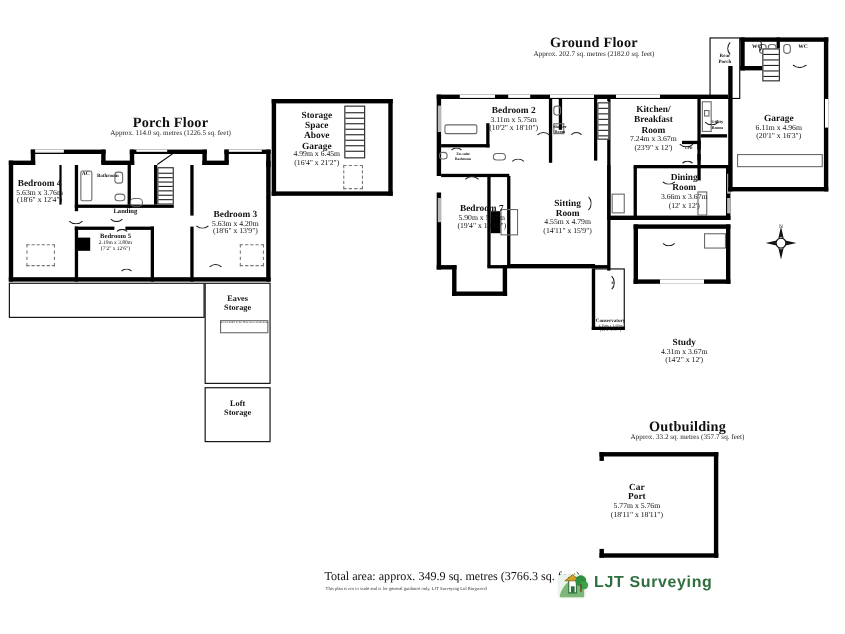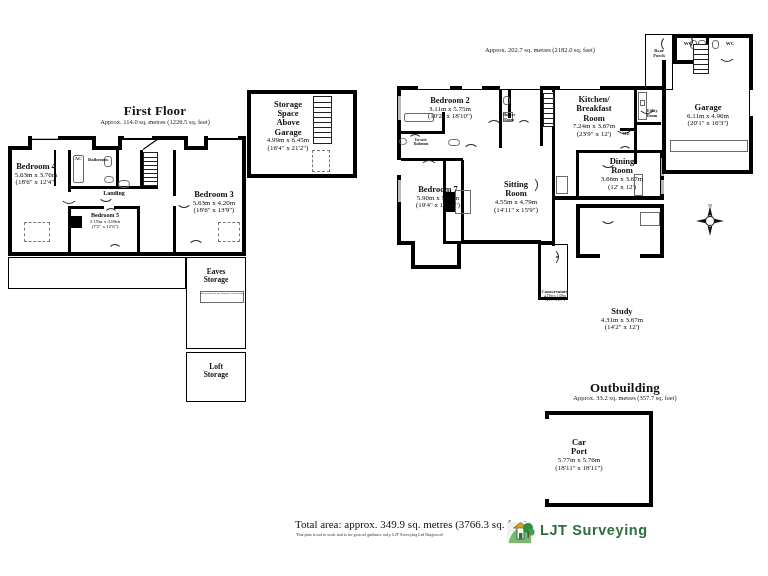--- a/index.html
+++ b/index.html
@@ -61,21 +61,21 @@
      font-weight:bold;font-size:14.5px;letter-spacing:.6px;color:#2f6f3f;white-space:nowrap;}
 
   
   .compass{position:absolute;}
 </style>
 </head>
 <body>
 
 <div id="sheet">
 
-  <div class="plan-title abs" style="left:30px;top:103px;width:250px;">First Floor</div>
+  <div class="plan-title abs" style="left:30px;top:103px;width:250px;">Porch Floor</div>
   <div class="plan-sub abs" style="left:30px;top:118px;width:250px;">Approx. 114.0 sq. metres (1226.5 sq. feet)</div>
 
   <div class="w" style="left:8px;top:146px;width:24px;height:4px;"></div>
   <div class="w" style="left:8px;top:146px;width:4px;height:110px;"></div>
   <div class="w" style="left:8px;top:252px;width:238px;height:4px;"></div>
   <div class="w" style="left:242px;top:146px;width:4px;height:110px;"></div>
 
   <div class="w" style="left:28px;top:136px;width:4px;height:14px;"></div>
   <div class="w" style="left:28px;top:136px;width:68px;height:4px;"></div>
   <div class="w" style="left:92px;top:136px;width:4px;height:12px;"></div>
@@ -179,20 +179,21 @@
 
   <div class="outline" style="left:186px;top:257px;width:60px;height:92px;"></div>
   <div class="outline" style="left:186px;top:352px;width:60px;height:50px;"></div>
   <div class="outline" style="left:8px;top:257px;width:178px;height:32px;"></div>
 
   <div class="lbl b" style="left:186px;top:268px;width:60px;font-size:7.5px;line-height:1.12;">Eaves<br>Storage</div>
   <div class="thinbox" style="left:200px;top:291px;width:44px;height:12px;"></div>
   <div class="lbl" style="left:200px;top:292px;width:44px;font-size:2.6px;line-height:1.25;white-space:normal;">Not included in the floor area calculations</div>
   <div class="lbl b" style="left:186px;top:363px;width:60px;font-size:7.5px;line-height:1.12;">Loft<br>Storage</div>
 
+  <div class="plan-title abs" style="left:410px;top:31px;width:260px;">Ground Floor</div>
   <div class="plan-sub abs" style="left:410px;top:46px;width:260px;">Approx. 202.7 sq. metres (2182.0 sq. feet)</div>
 
   <div class="w" style="left:397px;top:86px;width:265px;height:4px;"></div>
   <div class="w" style="left:397px;top:86px;width:4px;height:74px;"></div>
   <div class="w" style="left:397px;top:175px;width:4px;height:70px;"></div>
   <div class="w" style="left:397px;top:241px;width:18px;height:4px;"></div>
   <div class="w" style="left:411px;top:241px;width:4px;height:28px;"></div>
   <div class="w" style="left:411px;top:265px;width:50px;height:4px;"></div>
   <div class="w" style="left:457px;top:241px;width:4px;height:28px;"></div>
   <div class="w" style="left:443px;top:241px;width:110px;height:3px;"></div>
@@ -306,21 +307,21 @@
   <div class="arc" style="left:718px;top:44px;width:18px;height:18px;border-color:transparent transparent #222 transparent;"></div>
   <div class="arc" style="left:638px;top:96px;width:18px;height:18px;border-color:transparent transparent #222 transparent;"></div>
   <div class="arc" style="left:615px;top:116px;width:18px;height:18px;border-color:transparent transparent #222 transparent;"></div>
   <div class="arc" style="left:618px;top:146px;width:14px;height:14px;border-color:#222 transparent transparent transparent;"></div>
   <div class="arc" style="left:600px;top:152px;width:16px;height:16px;border-color:transparent transparent #222 transparent;"></div>
   <div class="arc" style="left:600px;top:208px;width:16px;height:16px;border-color:transparent transparent #222 transparent;"></div>
   <div class="arc" style="left:520px;top:176px;width:18px;height:18px;border-color:transparent #222 transparent transparent;"></div>
   <div class="arc" style="left:541px;top:248px;width:18px;height:18px;border-color:transparent #222 transparent transparent;"></div>
   <div class="arc" style="left:420px;top:160px;width:18px;height:18px;border-color:#222 transparent transparent transparent;"></div>
 
-  <div class="room" style="left:404px;top:96px;width:92px;">
+  <div class="room" style="left:421px;top:96px;width:92px;">
     <div class="rn">Bedroom 2</div>
     <div class="rm">3.11m x 5.75m</div>
     <div class="rf">(10'2" x 18'10")</div>
   </div>
 
   <div class="room" style="left:398px;top:185px;width:80px;">
     <div class="rn">Bedroom 7</div>
     <div class="rm">5.90m x 5.67m</div>
     <div class="rf">(19'4" x 10'10")</div>
   </div>

